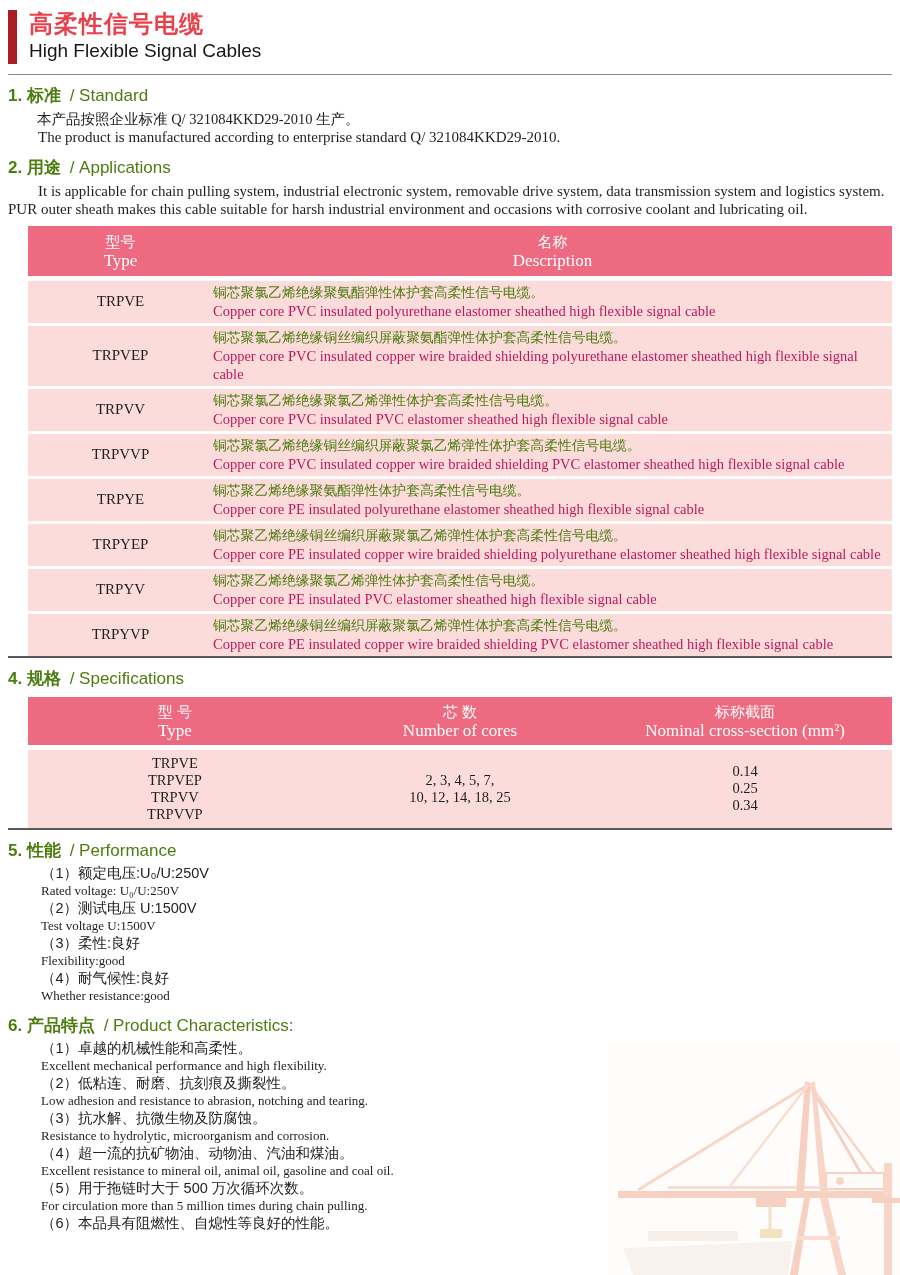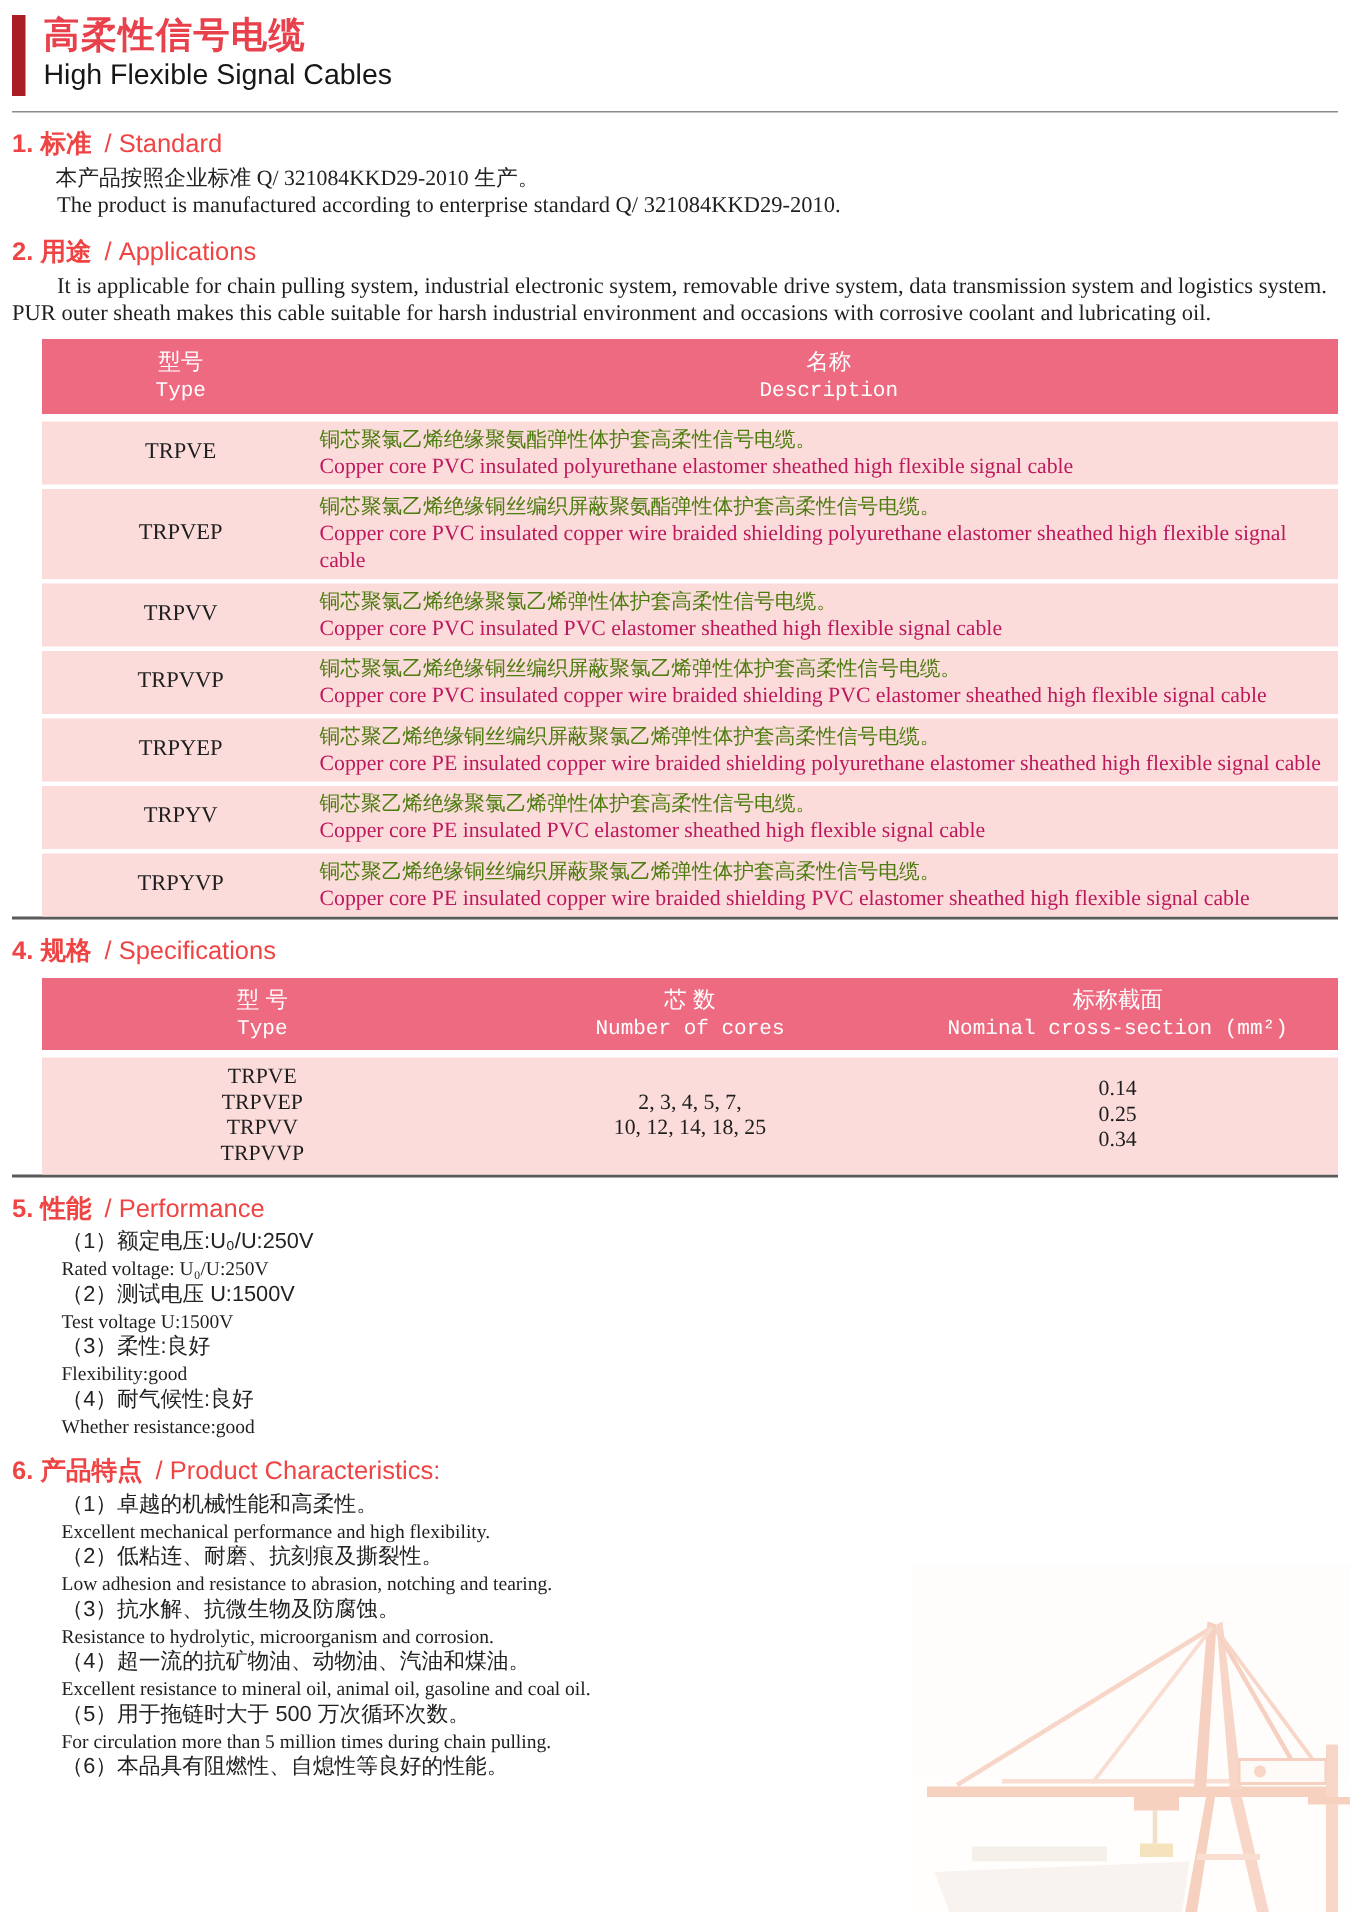--- a/index.html
+++ b/index.html
@@ -11,34 +11,34 @@
   .page { padding:8px 8px 0 8px; position:relative; z-index:2; }
 
   
   .hd { display:flex; align-items:stretch; gap:12px; margin-top:2px; }
   .accent-bar { width:9px; background:#a91e24; flex:none; }
   .hd-titles h1 { font-size:24px; font-weight:700; color:#e8414c; line-height:28px; letter-spacing:1px; }
   .hd-titles h2 { font-size:19px; font-weight:400; color:#161616; line-height:26px; }
   hr.rule { border:none; border-top:1px solid #8c8c8c; margin:10px 0 0 0; }
 
   
-  .sec-h { font-size:17px; line-height:22px; margin:10px 0 3px 0; font-weight:400; color:#ef4444; }
+  .sec-h { font-size:17px; line-height:22px; margin:10px 0 3px 0; font-weight:400; color:#4d7c0f; }
   .sec-h .num, .sec-h .cn { font-weight:700; }
   .sec-h .en { font-weight:400; margin-left:4px; }
 
   .p-cn { font-size:14.5px; line-height:18px; text-indent:2em; color:#222;
           font-family:Liberation Serif, serif; }
   .p-en { font-size:15px; line-height:18.5px; text-indent:2em; color:#1e1e1e;
           font-family:"Liberation Serif", serif; }
 
   
   .tbl { margin-top:7px; border-bottom:2px solid #5a5a5a;padding-left:20px; }
   .t-head { background:#ee6a80; color:#fff; display:flex; text-align:center; }
   .t-head .h-cn { font-size:15px; line-height:20px; font-family:"Liberation Sans", sans-serif; }
-  .t-head .h-en { font-size:14px; line-height:18px; font-family:Liberation Mono, monospace; }
+  .t-head .h-en { font-size:17px; line-height:18px; font-family:Liberation Serif, serif; }
   .hcell { display:flex; flex-direction:column; justify-content:center; }
 
   
   .tbl1 .t-head { height:50px; }
   .tbl1 .col-a { width:185px; flex:none; }
   .tbl1 .col-b { flex:1; }
   .tbl1 .t-body { margin-top:5px; }
   .t-row { background:#fbdcdb; display:flex; padding:3px 0; margin-bottom:3px; }
   .t-row:last-child { margin-bottom:0; }
   .t-row .cell-type { width:185px; flex:none; display:flex; align-items:center; justify-content:center;
@@ -130,20 +130,27 @@
             <div class="cell-desc">
               <div class="desc-cn">铜芯聚氯乙烯绝缘聚氯乙烯弹性体护套高柔性信号电缆。</div>
               <div class="desc-en">Copper core PVC insulated PVC elastomer sheathed high flexible signal cable</div>
             </div>
           </div>
           <div class="t-row">
             <div class="cell-type">TRPVVP</div>
             <div class="cell-desc">
               <div class="desc-cn">铜芯聚氯乙烯绝缘铜丝编织屏蔽聚氯乙烯弹性体护套高柔性信号电缆。</div>
               <div class="desc-en">Copper core PVC insulated copper wire braided shielding PVC elastomer sheathed high flexible signal cable</div>
+            </div>
+          </div>
+          <div class="t-row">
+            <div class="cell-type">TRPYE</div>
+            <div class="cell-desc">
+              <div class="desc-cn">铜芯聚乙烯绝缘聚氨酯弹性体护套高柔性信号电缆。</div>
+              <div class="desc-en">Copper core PE insulated polyurethane elastomer sheathed high flexible signal cable</div>
             </div>
           </div>
           <div class="t-row">
             <div class="cell-type">TRPYEP</div>
             <div class="cell-desc">
               <div class="desc-cn">铜芯聚乙烯绝缘铜丝编织屏蔽聚氯乙烯弹性体护套高柔性信号电缆。</div>
               <div class="desc-en">Copper core PE insulated copper wire braided shielding polyurethane elastomer sheathed high flexible signal cable</div>
             </div>
           </div>
           <div class="t-row">

